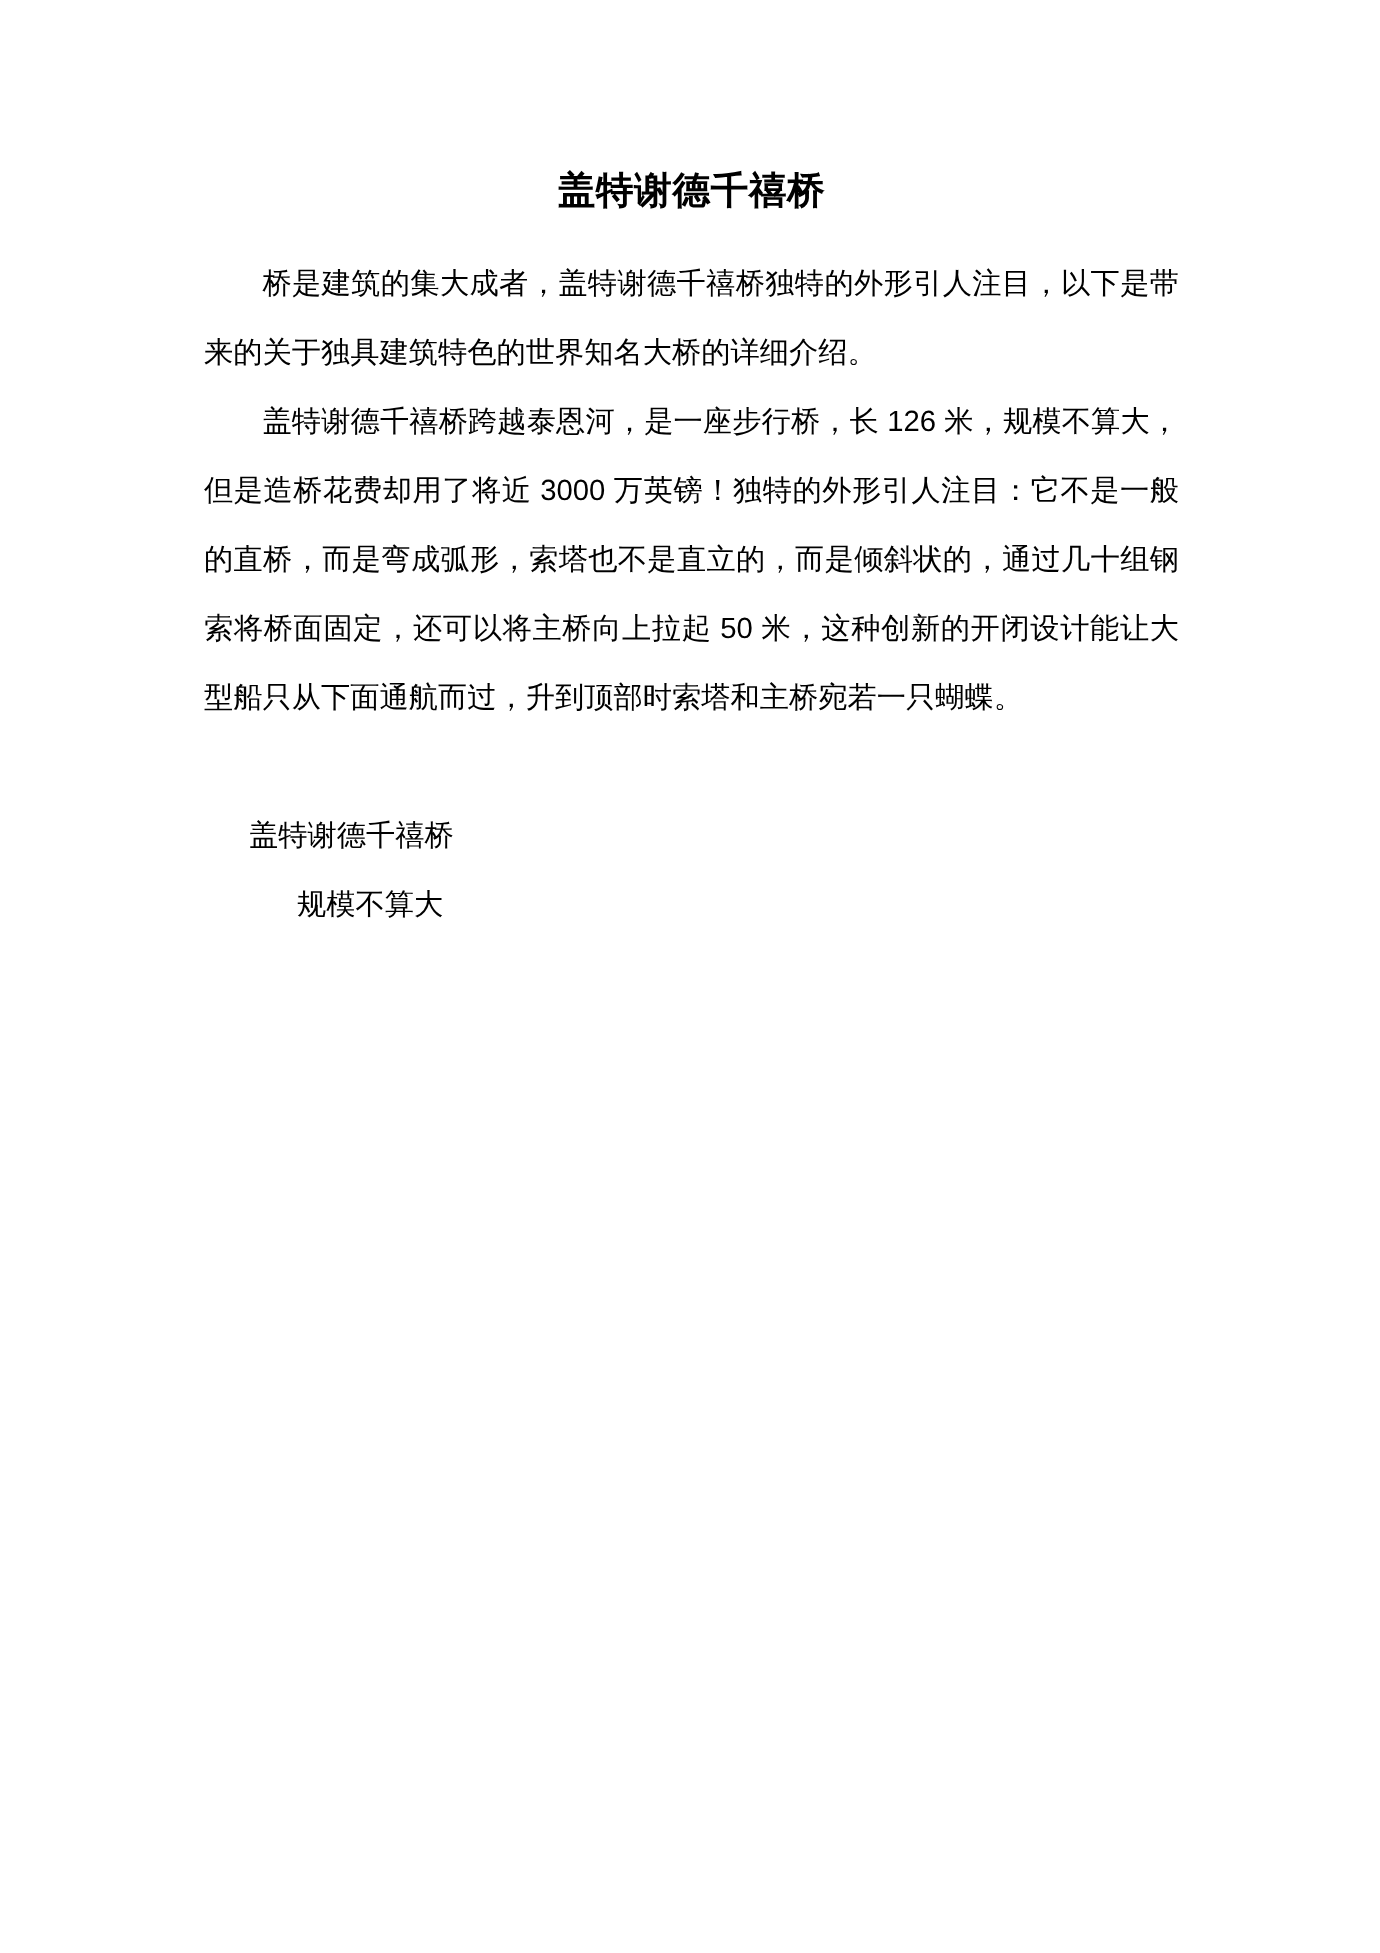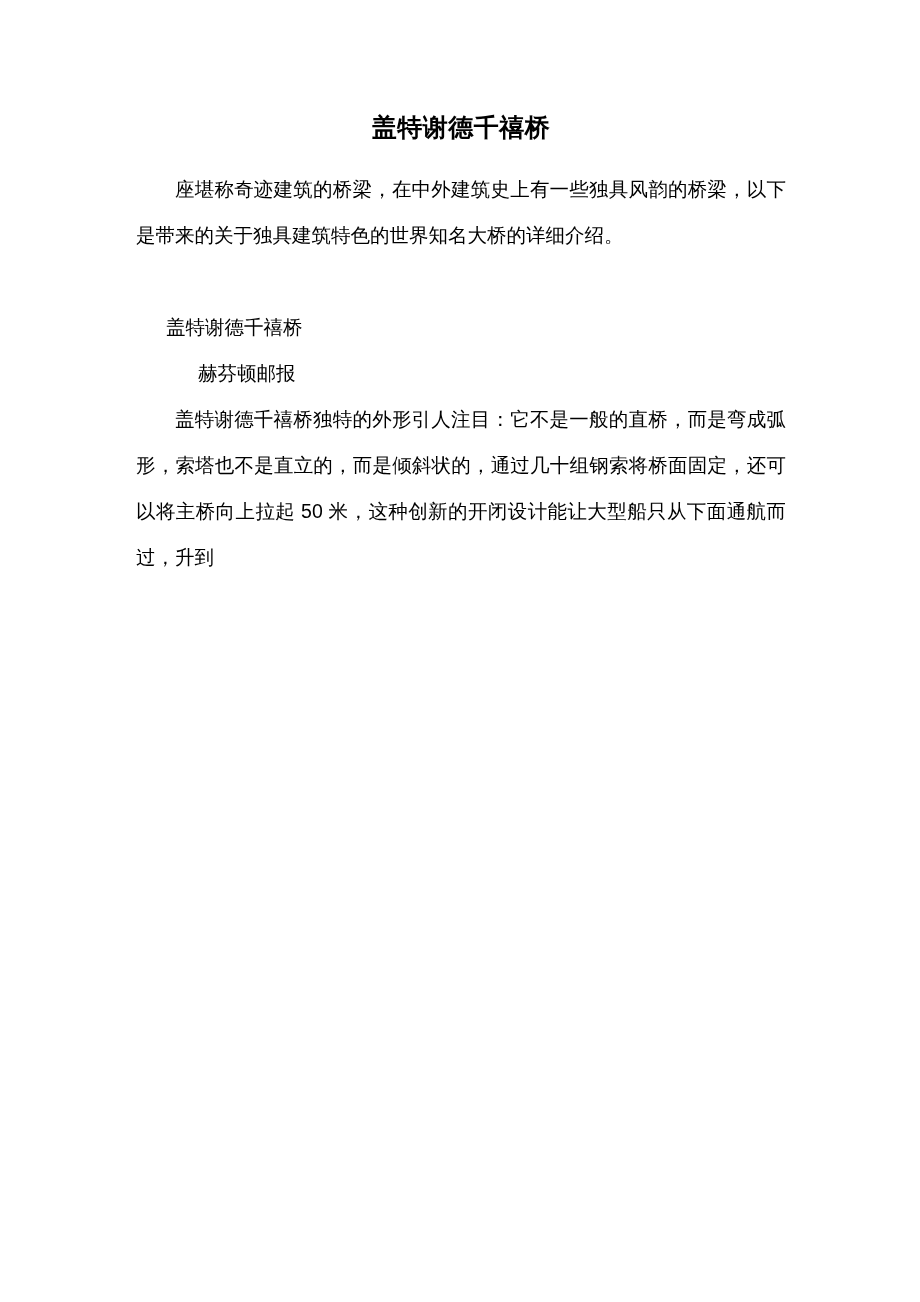--- a/index.html
+++ b/index.html
@@ -69,27 +69,27 @@
   }
 </style>
 </head>
 <body>
 
 <div class="page">
   <div class="content">
 
     <h1 class="doc-title">盖特谢德千禧桥</h1>
 
-    <p class="para">座堪称奇迹建筑的桥梁，在中外建筑史上有一些独具风韵的桥梁，以下是带来的关于独具建筑特色的世界知名大桥的详细介绍。</p>
+    <p class="para">桥是建筑的集大成者，盖特谢德千禧桥独特的外形引人注目，以下是带来的关于独具建筑特色的世界知名大桥的详细介绍。</p>
 
+    <p class="para">盖特谢德千禧桥跨越泰恩河，是一座步行桥，长 126 米，规模不算大，但是造桥花费却用了将近 3000 万英镑！独特的外形引人注目：它不是一般的直桥，而是弯成弧形，索塔也不是直立的，而是倾斜状的，通过几十组钢索将桥面固定，还可以将主桥向上拉起 50 米，这种创新的开闭设计能让大型船只从下面通航而过，升到顶部时索塔和主桥宛若一只蝴蝶。</p>
 
     <div class="spacer-line">&nbsp;</div>
 
     <p class="subhead subhead-indent-1">盖特谢德千禧桥</p>
 
 
-    <p class="subhead subhead-indent-2">赫芬顿邮报</p>
+    <p class="subhead subhead-indent-2">规模不算大</p>
 
 
-    <p class="para">盖特谢德千禧桥独特的外形引人注目：它不是一般的直桥，而是弯成弧形，索塔也不是直立的，而是倾斜状的，通过几十组钢索将桥面固定，还可以将主桥向上拉起 50 米，这种创新的开闭设计能让大型船只从下面通航而过，升到</p>
 
   </div>
 </div>
 
 </body></html>

